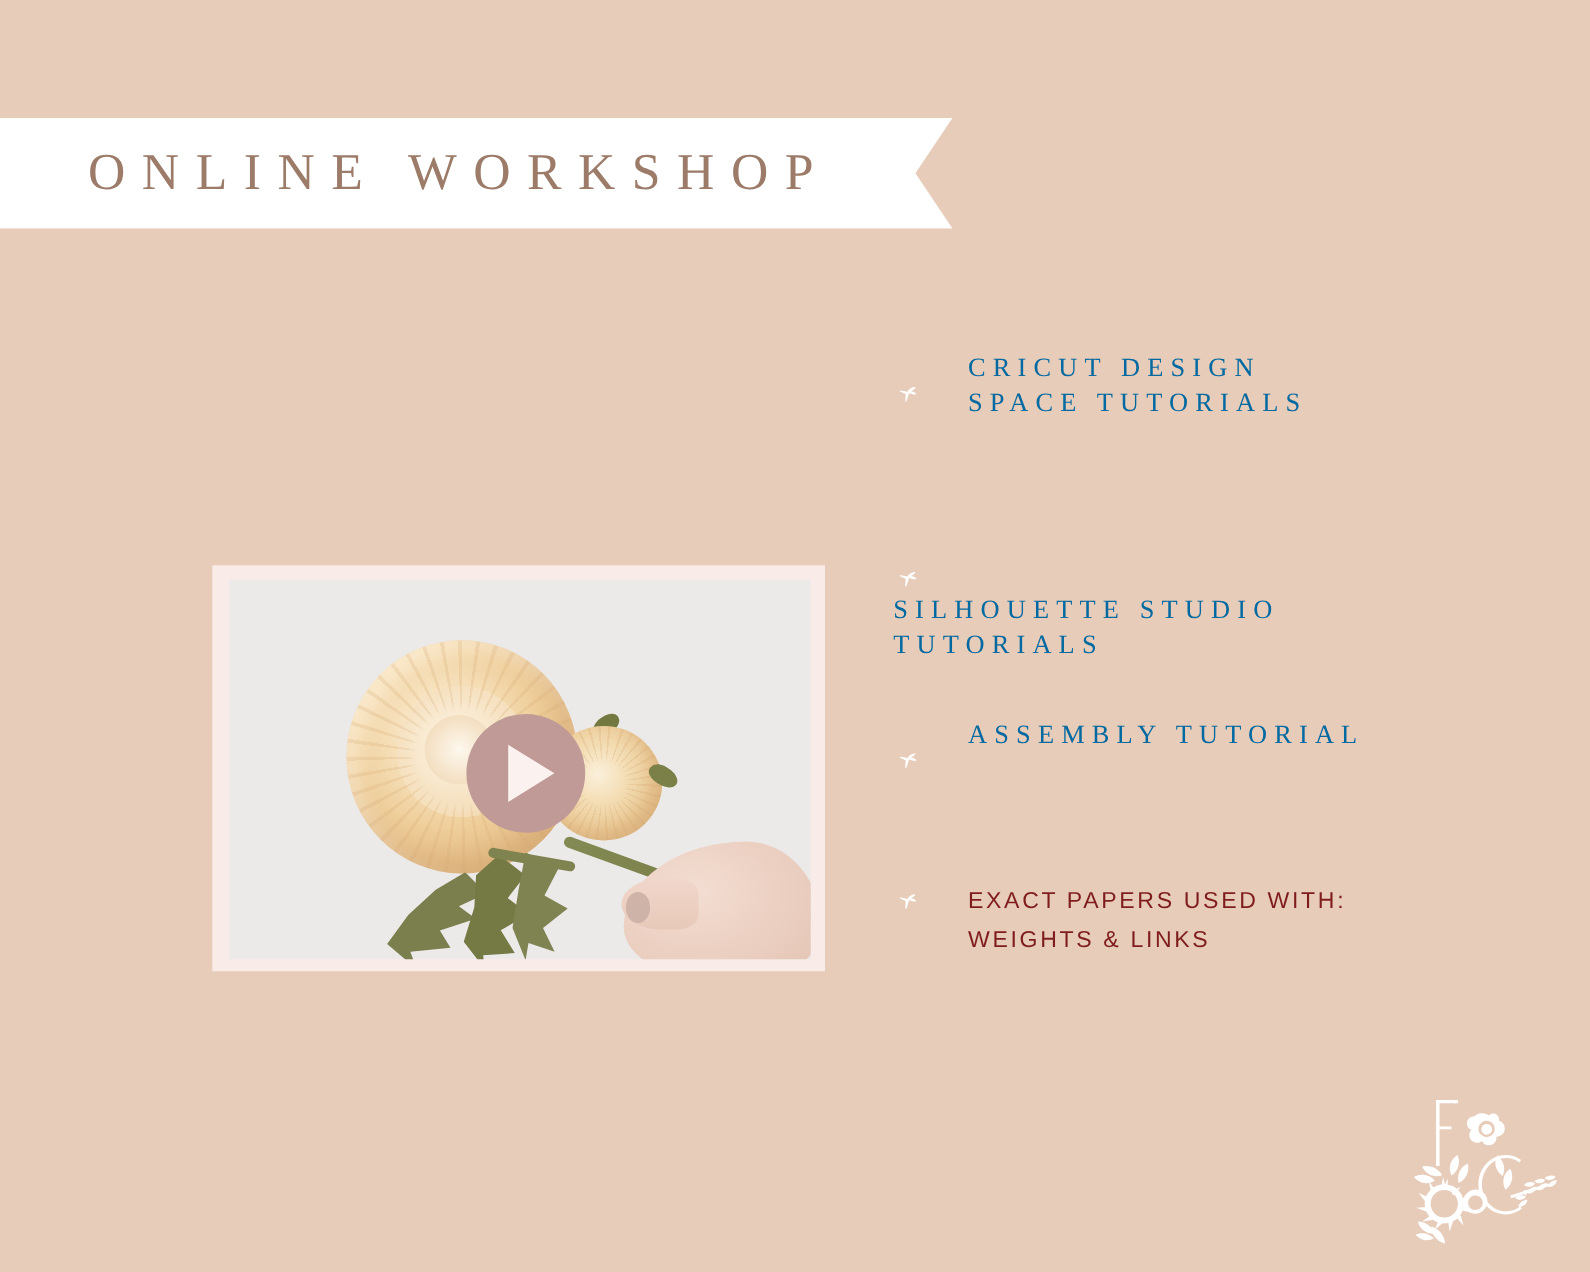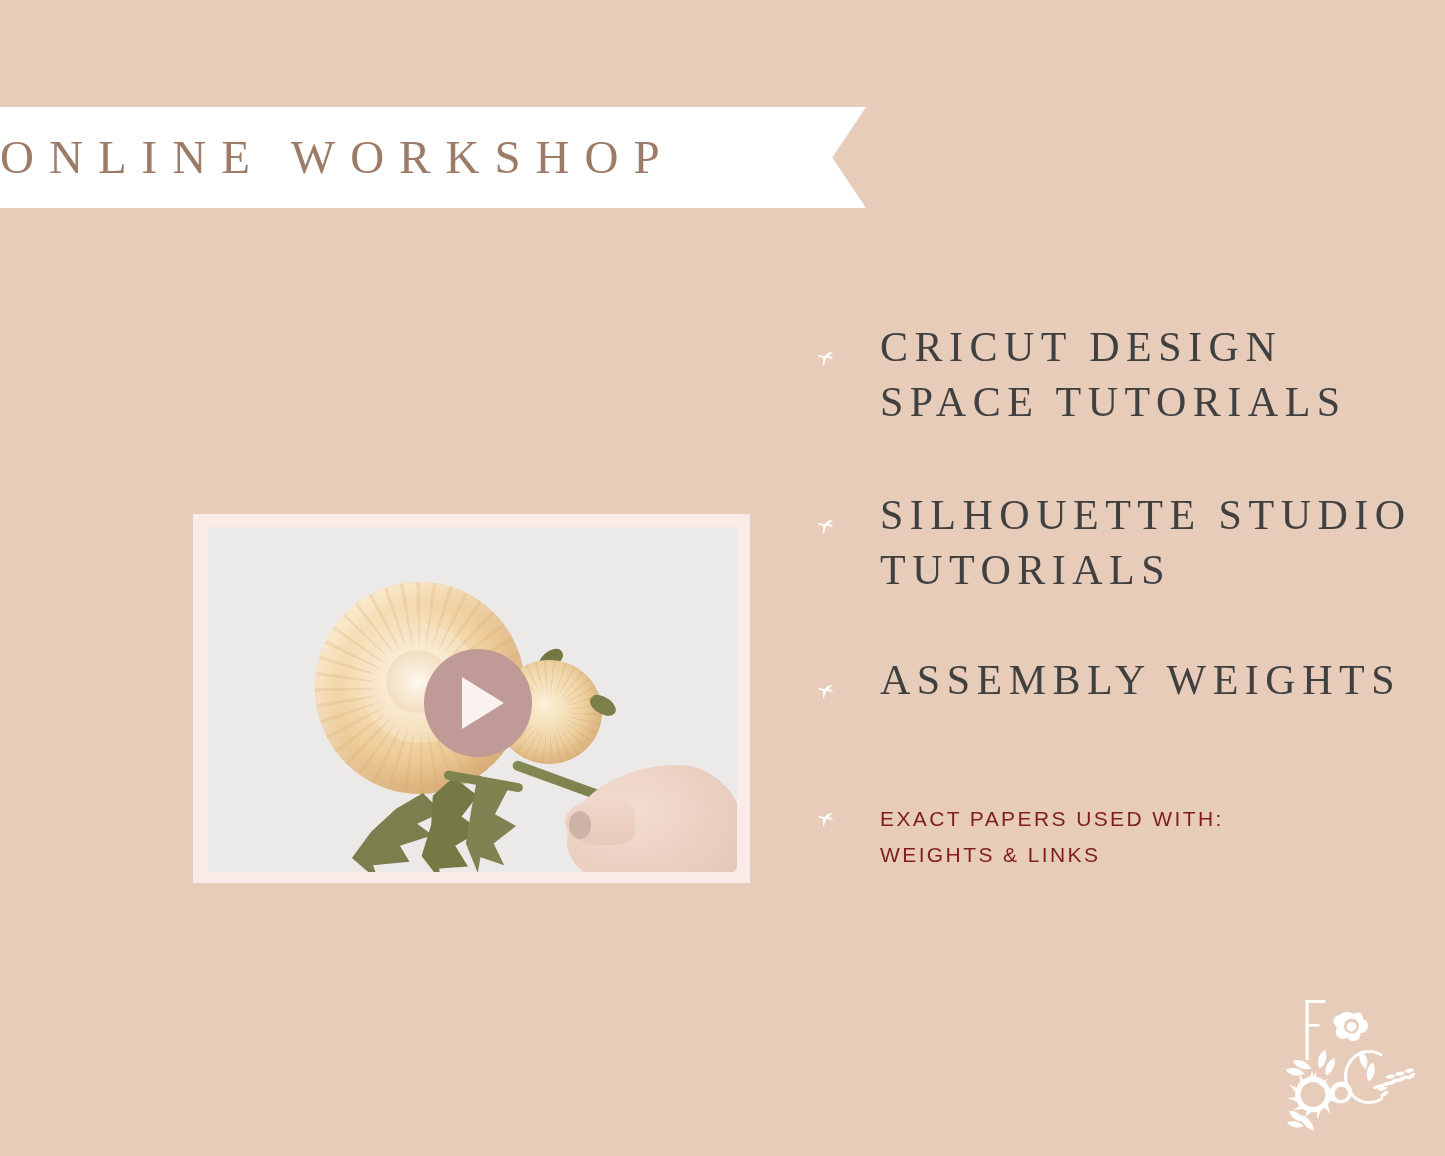--- a/index.html
+++ b/index.html
@@ -28,20 +28,21 @@
     top: 107px;
     width: 866px;
     height: 101px;
     background: #ffffff;
     -webkit-clip-path: polygon(0 0, 100% 0, 100% 100%, 96.1% 100%, 96.1% 100%, 100% 100%, 100% 0);
     clip-path: polygon(0% 0%, 100% 0%, 96.1% 50%, 100% 100%, 0% 100%);
     display: flex;
     align-items: center;
   }
   .ribbon-title {
+    margin-left: 80px;
     font-family: "Liberation Serif", serif;
     font-size: 47px;
     letter-spacing: 15px;
     color: #9c7b68;
     font-weight: 400;
     white-space: nowrap;
     line-height: 1;
   }
 
   
@@ -257,39 +258,39 @@
   .bullet {
     flex: 0 0 auto;
     width: 26px;
     height: 26px;
     margin-top: 26px;
     margin-right: 42px;
   }
   .feature-body { flex: 1 1 auto; }
   .feature-label {
     font-family: "Liberation Serif", serif;
-    font-size: 42px;
+    font-size: 24px;
     line-height: 1.32;
     letter-spacing: 6.5px;
-    color: #404040;
+    color: #0369a1;
     font-weight: 400;
     white-space: pre-line;
   }
   .feature-sub {
     margin-top: 20px;
     font-family: "Liberation Sans", sans-serif;
     font-size: 21px;
     line-height: 1.72;
     letter-spacing: 2.4px;
     color: #7f1d1d;
     font-weight: 500;
     white-space: pre-line;
   }
   .f1 { position: absolute; left: 0;   top: 10px; }
-  .f2 { position: absolute; left: 0;   top: 178px; }
+  .f2 { position: absolute; left: 0;   top: 178px; flex-direction: column; }
   .f3 { position: absolute; left: 0;   top: 343px; }
   .f4 { position: absolute; left: 0;   top: 471px; }
 
   
   .logo {
     position: absolute;
     right: 24px;
     bottom: 16px;
     width: 160px;
     height: 142px;
@@ -361,21 +362,21 @@
       </div>
     </div>
 
     <div class="feature f3">
       <div class="bullet">
         <svg viewBox="0 0 26 26" width="26" height="26" aria-hidden="true">
           <path d="M13.4 9.2c1.6-2.1 4.4-3.4 6.6-3.3.3 0 .4.3.2.5-1.3 1.5-2.6 2.6-4.2 3.3 1.9.2 3.7 1 5 2.3.2.2.1.5-.2.5-2.4.2-4.6-.3-6.3-1.3l-2.4 7.6c-.2.6-1.1.5-1.1-.2l.3-6.4-5-2.3c-.5-.3-.3-1 .3-.9l6.8 1.2z" fill="#ffffff"></path>
         </svg>
       </div>
       <div class="feature-body">
-        <div class="feature-label">ASSEMBLY WEIGHTS</div>
+        <div class="feature-label">ASSEMBLY TUTORIAL</div>
       </div>
     </div>
 
     <div class="feature f4">
       <div class="bullet">
         <svg viewBox="0 0 26 26" width="26" height="26" aria-hidden="true">
           <path d="M13.4 9.2c1.6-2.1 4.4-3.4 6.6-3.3.3 0 .4.3.2.5-1.3 1.5-2.6 2.6-4.2 3.3 1.9.2 3.7 1 5 2.3.2.2.1.5-.2.5-2.4.2-4.6-.3-6.3-1.3l-2.4 7.6c-.2.6-1.1.5-1.1-.2l.3-6.4-5-2.3c-.5-.3-.3-1 .3-.9l6.8 1.2z" fill="#ffffff"></path>
         </svg>
       </div>
       <div class="feature-body">

